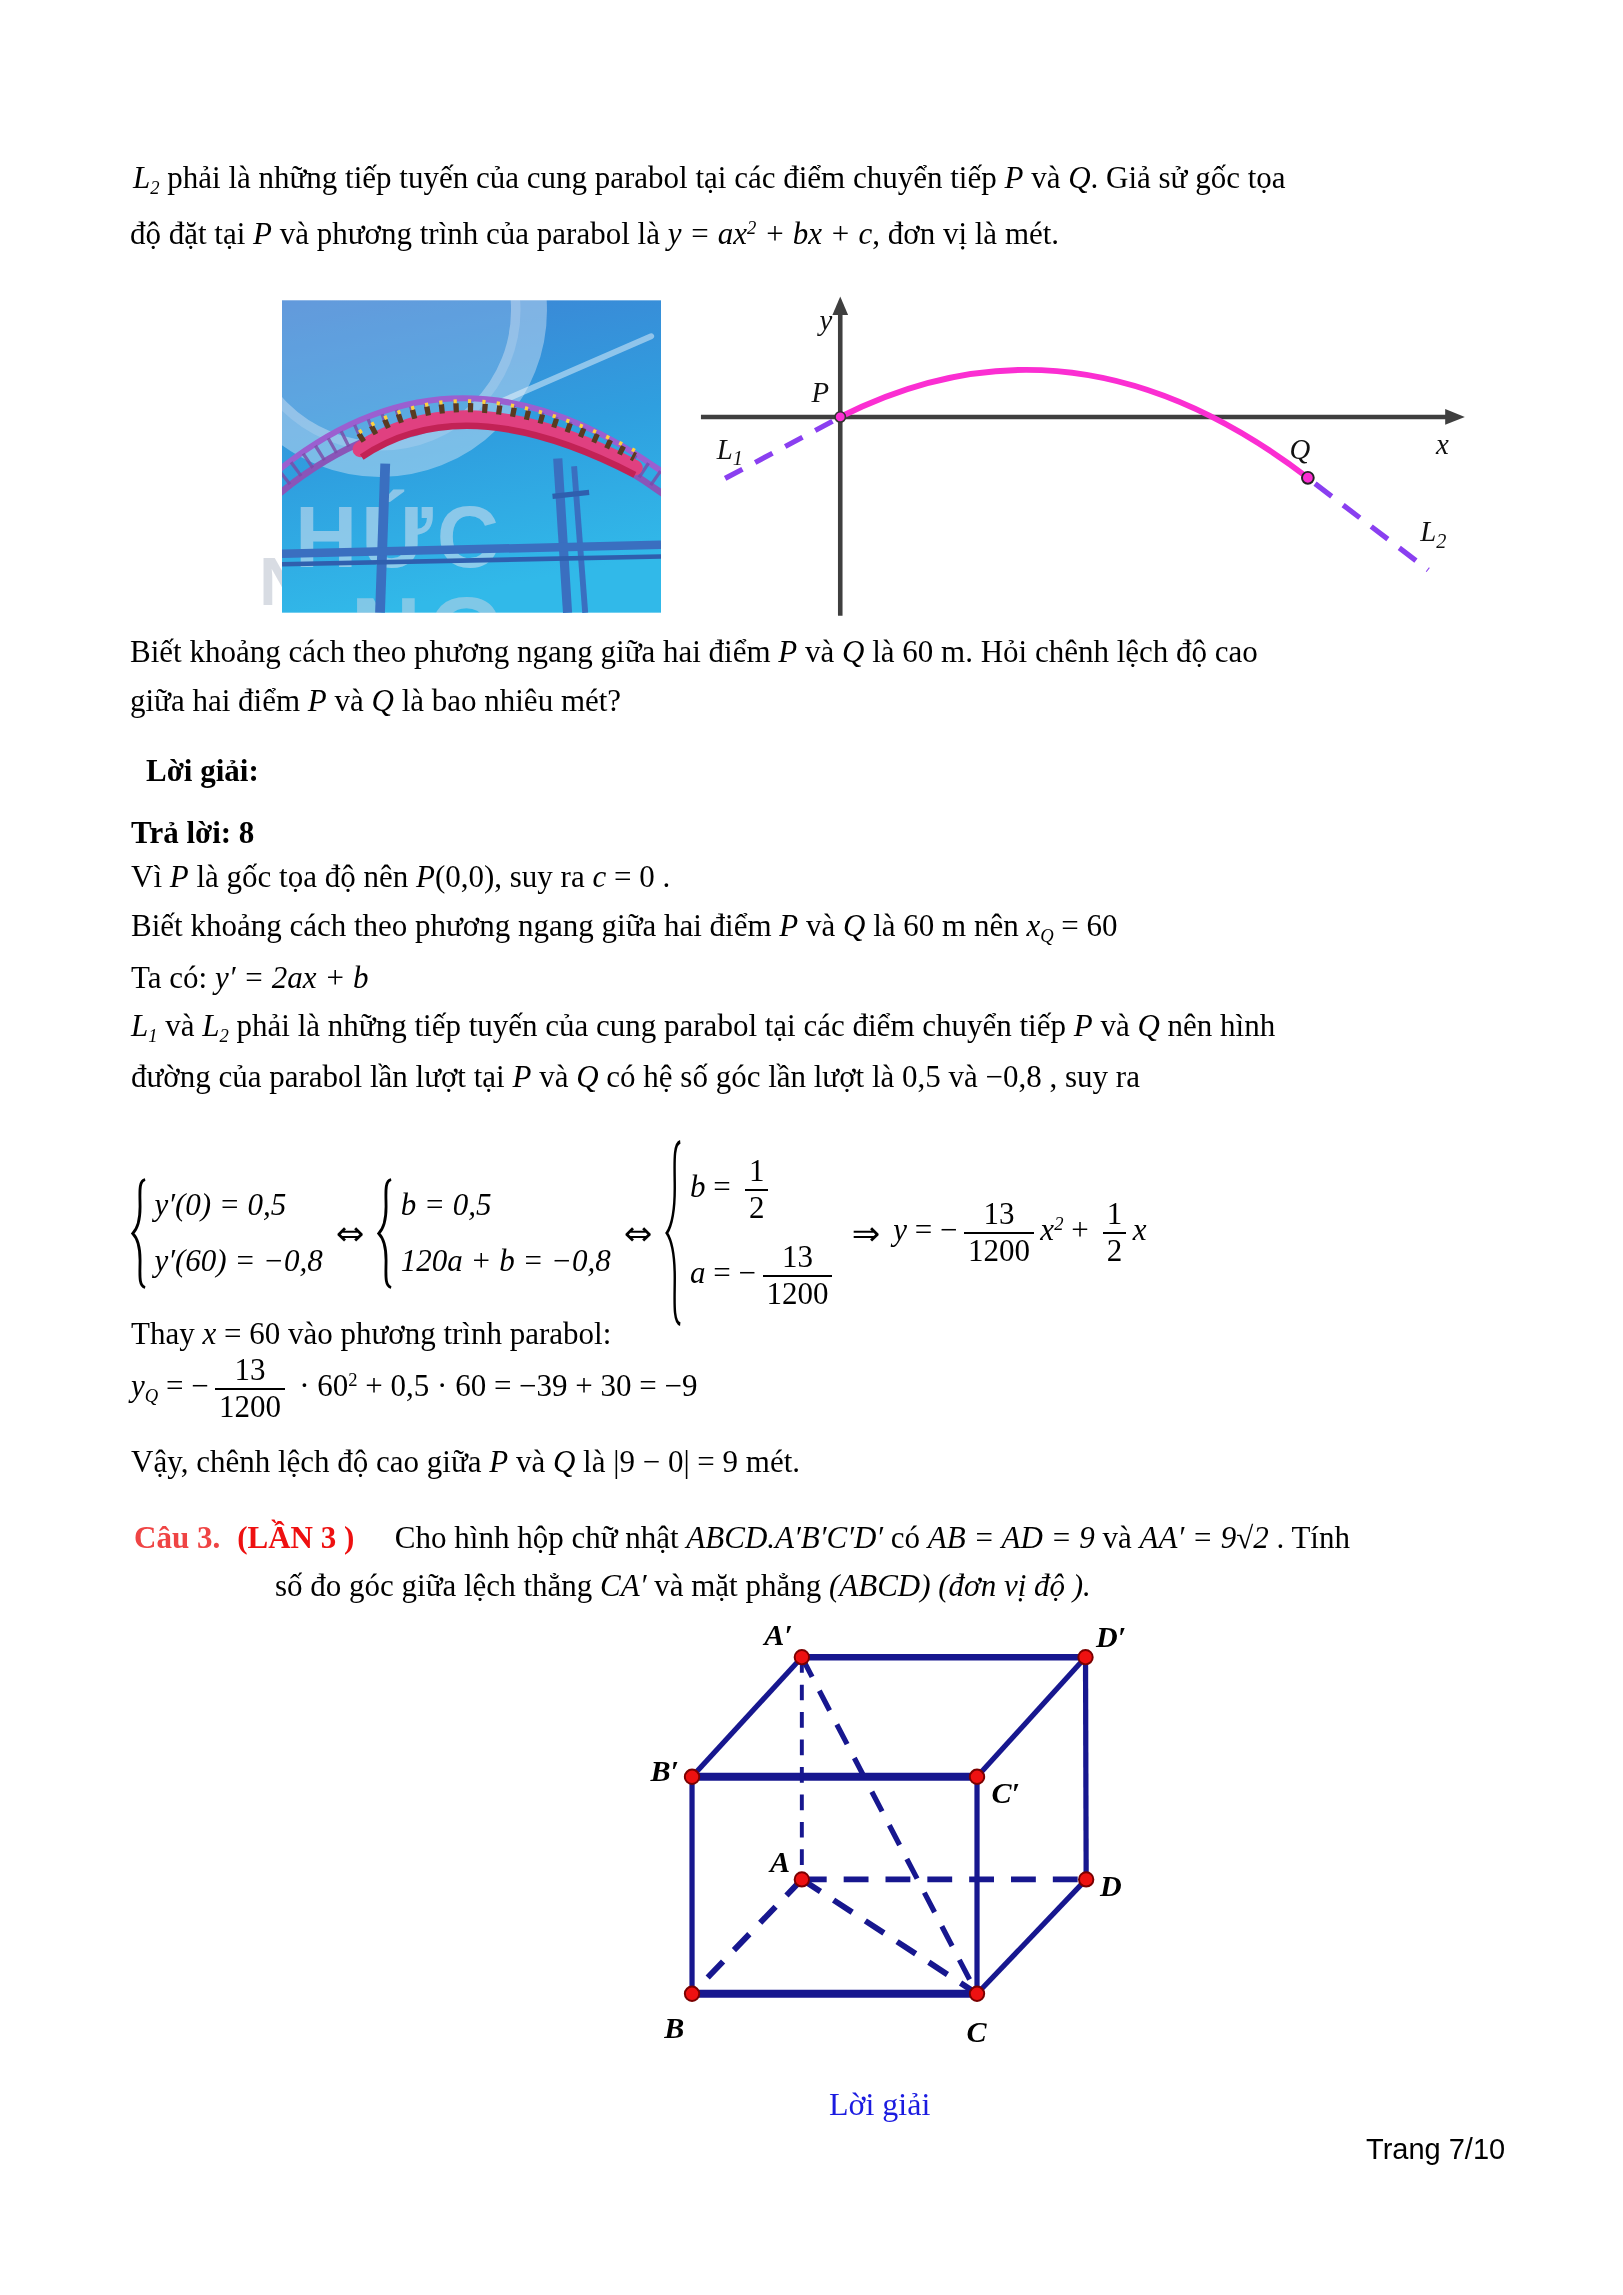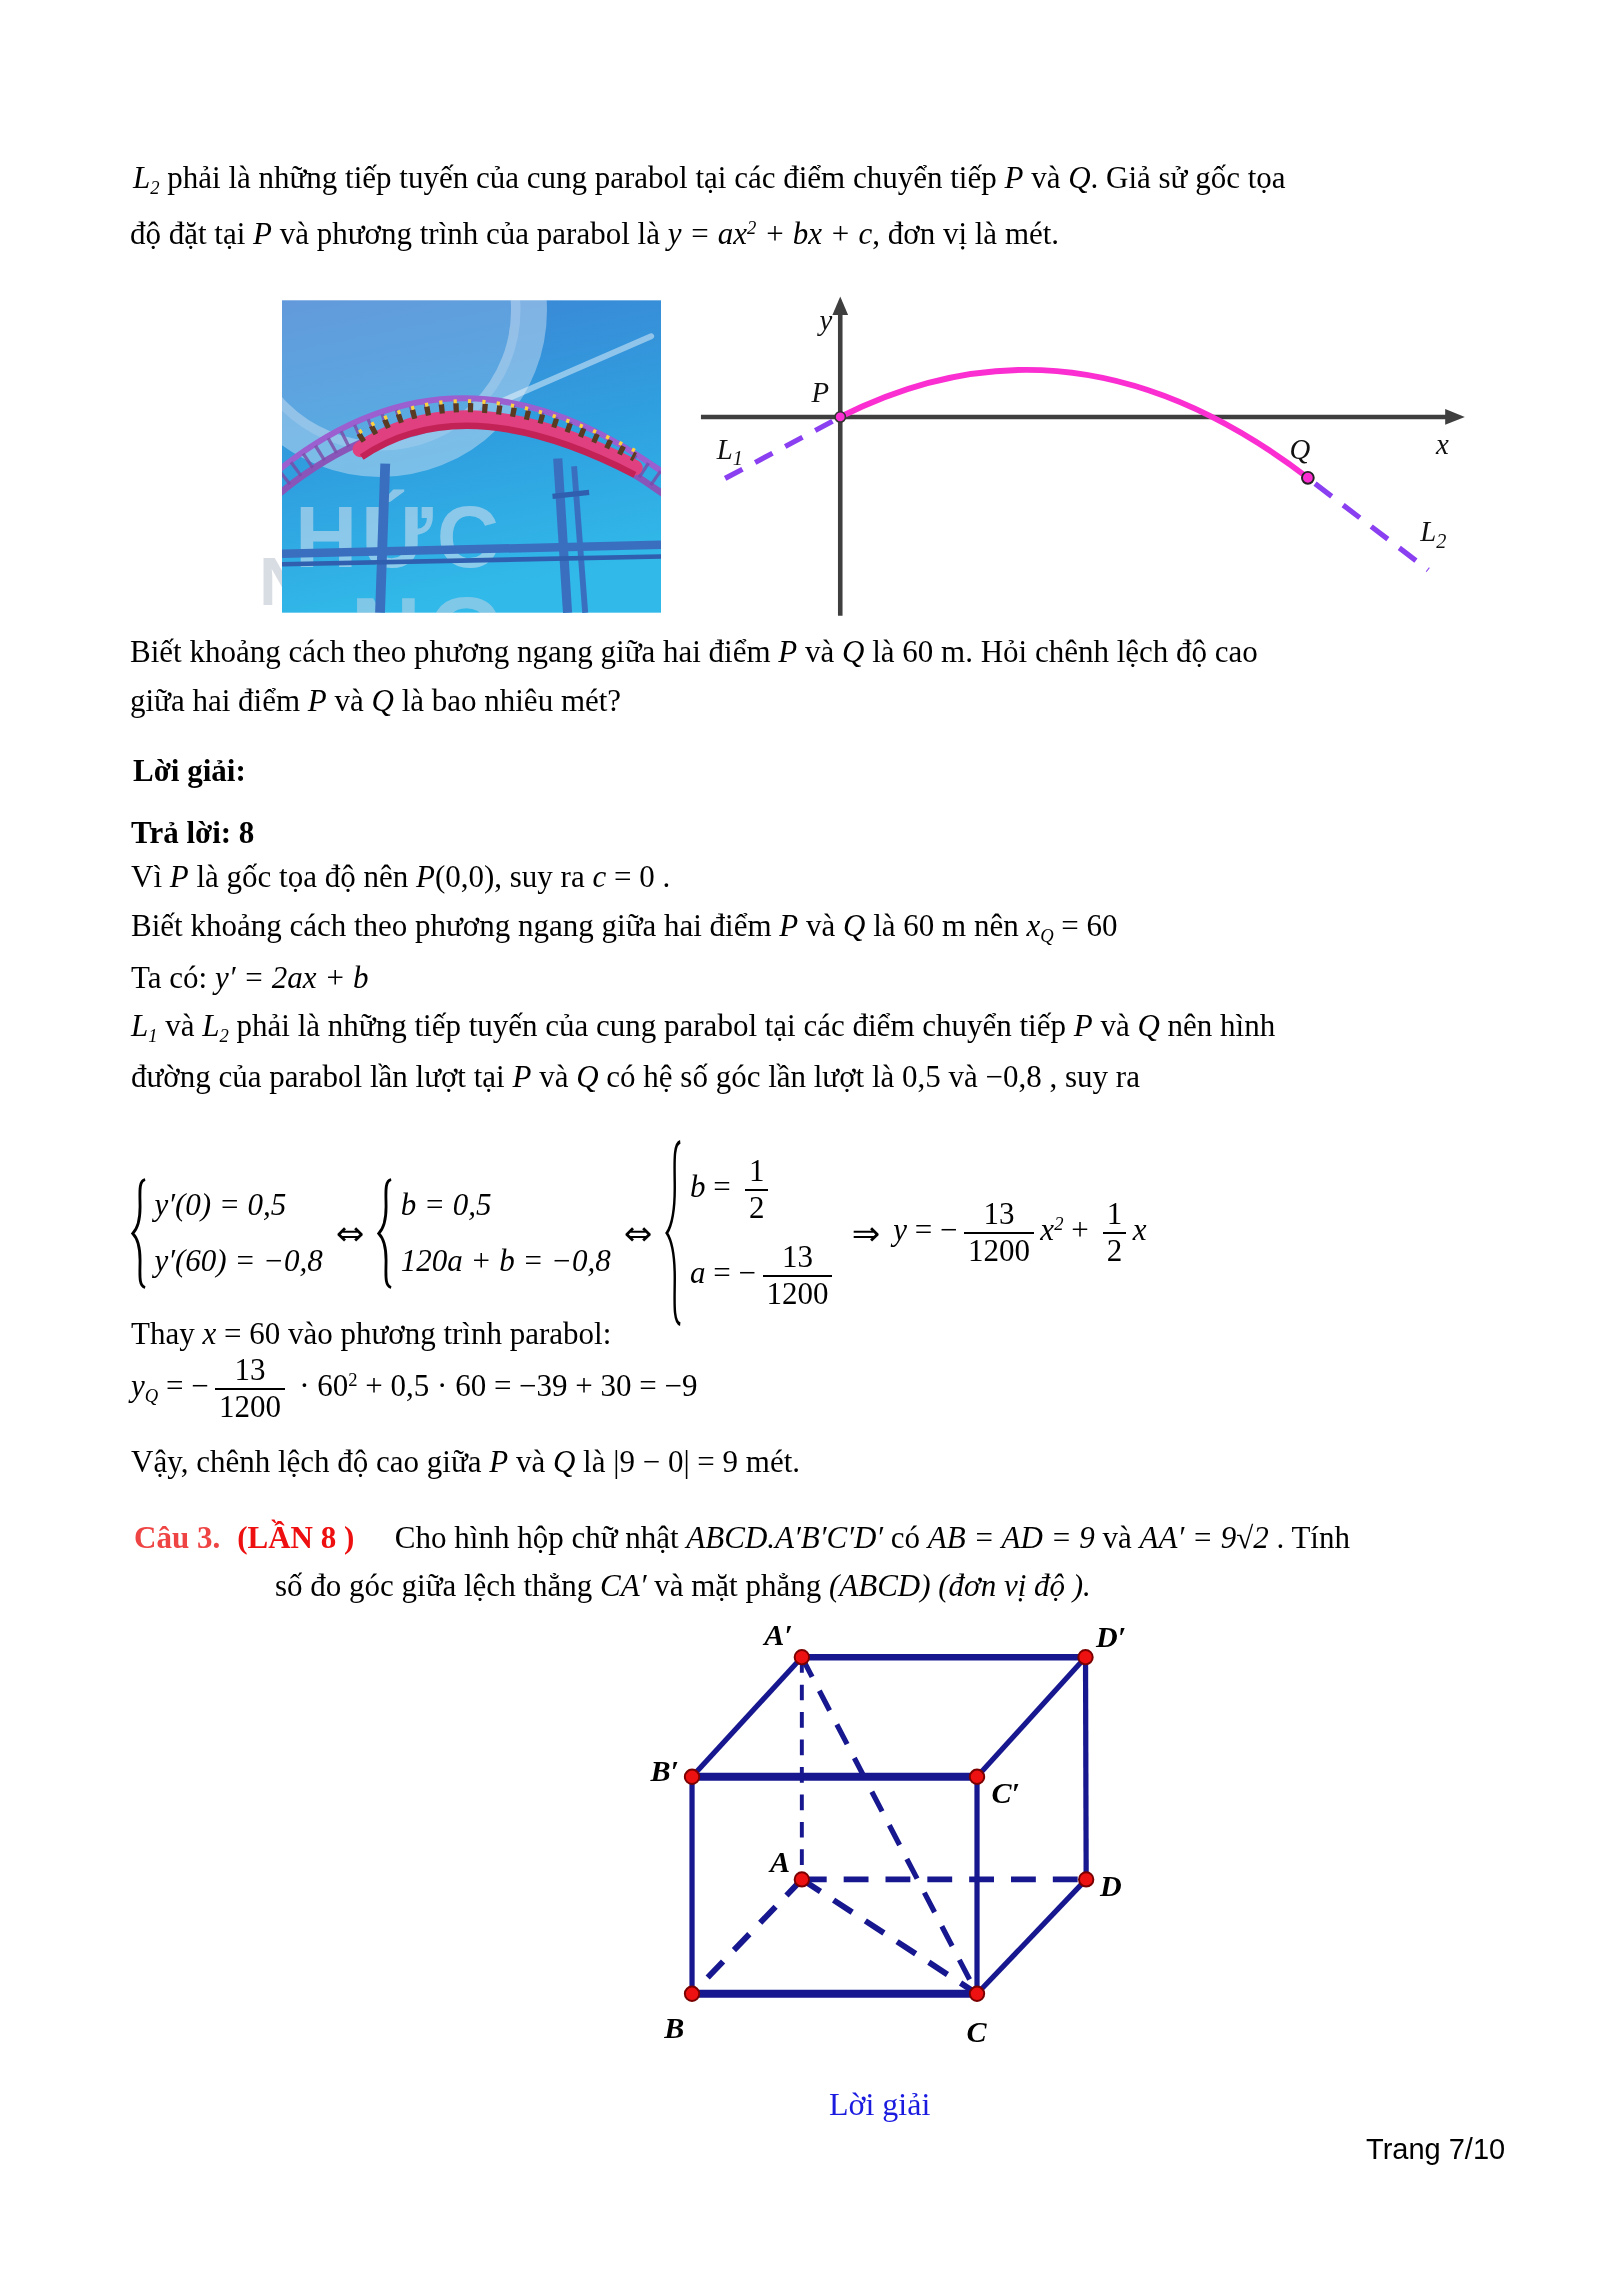--- a/index.html
+++ b/index.html
@@ -95,21 +95,21 @@
       <text x="1136" y="244">x</text>
       <text x="208" y="165" text-anchor="end">P</text>
       <text x="912" y="252">Q</text>
       <text x="36" y="252"><tspan>L</tspan><tspan font-size="31" dy="10">1</tspan></text>
       <text x="1112" y="378"><tspan>L</tspan><tspan font-size="31" dy="10">2</tspan></text>
     </g>
   </svg>
 
   <div class="line" style="left:130px;top:633px"><span>Biết khoảng cách theo phương ngang giữa hai điểm </span><span class="st-m">P</span><span> và </span><span class="st-m">Q</span><span> là 60 m. Hỏi chênh lệch độ cao</span></div>
   <div class="line" style="left:130px;top:682px"><span>giữa hai điểm </span><span class="st-m">P</span><span> và </span><span class="st-m">Q</span><span> là bao nhiêu mét?</span></div>
-  <div class="line" style="left:133px;top:752px"><span class="st-b">Lời giải:</span></div>
+  <div class="line" style="left:146px;top:752px"><span class="st-b">Lời giải:</span></div>
   <div class="line" style="left:131px;top:814px"><span class="st-b">Trả lời: 8</span></div>
   <div class="line" style="left:131px;top:858px"><span>Vì </span><span class="st-m">P</span><span> là gốc tọa độ nên </span><span class="st-m">P</span><span>(0,0)</span><span>, suy ra </span><span class="st-m">c</span><span> = 0 .</span></div>
   <div class="line" style="left:131px;top:907px"><span>Biết khoảng cách theo phương ngang giữa hai điểm </span><span class="st-m">P</span><span> và </span><span class="st-m">Q</span><span> là 60 m nên </span><span class="st-m">x<sub>Q</sub></span><span> = 60</span></div>
   <div class="line" style="left:131px;top:959px"><span>Ta có: </span><span class="st-m">y′ = 2ax + b</span></div>
   <div class="line" style="left:131px;top:1007px"><span class="st-m">L<sub>1</sub></span><span> và </span><span class="st-m">L<sub>2</sub></span><span> phải là những tiếp tuyến của cung parabol tại các điểm chuyển tiếp </span><span class="st-m">P</span><span> và </span><span class="st-m">Q</span><span> nên hình</span></div>
   <div class="line" style="left:131px;top:1058px"><span>đường của parabol lần lượt tại </span><span class="st-m">P</span><span> và </span><span class="st-m">Q</span><span> có hệ số góc lần lượt là 0,5 và −0,8 , suy ra</span></div>
 
   <div class="eq-row" style="left:131px;top:1138px;height:190px">
     <span class="sys">
       <svg class="brace-svg" width="17" height="111" viewBox="0 0 30 200" preserveAspectRatio="none">
@@ -162,21 +162,21 @@
     <span><span class="st-m">y<sub>Q</sub></span><span> = −</span><span class="frac">
           <span class="num">13</span>
           <span class="den">1200</span>
         </span><span> · 60<sup>2</sup></span><span> + 0,5 · 60 = −39 + 30 = −9</span></span>
   </div>
 
   <div class="line" style="left:131px;top:1443px"><span>Vậy, chênh lệch độ cao giữa </span><span class="st-m">P</span><span> và </span><span class="st-m">Q</span><span> là |9 − 0| = 9 mét.</span></div>
 
   <div class="c3-row" style="left:134px;top:1520px">
     <span class="blue-label">Câu 3.</span>
-    <span class="red-label">(LẦN 8 )</span>
+    <span class="red-label">(LẦN 3 )</span>
     <span style="margin-left:23.6px"><span>Cho hình hộp chữ nhật </span><span class="st-m">ABCD.A′B′C′D′</span><span> có </span><span class="st-m">AB = AD = 9</span><span> và </span><span class="st-m">AA′ = 9√2</span><span> . Tính</span></span>
   </div>
   <div class="line" style="left:275px;top:1567px"><span>số đo góc giữa lệch thẳng </span><span class="st-m">CA′</span><span> và mặt phẳng </span><span class="st-m">(ABCD)</span><span> </span><span class="st-m">(đơn vị độ ).</span></div>
 
   <svg class="fig" style="left:641px;top:1616px;font-size:47px" width="523" height="451" viewBox="0 0 800 690">
     <g stroke="#17178f" fill="none">
       <line x1="246" y1="63" x2="680" y2="63" stroke-width="10"></line>
       <line x1="246" y1="63" x2="78" y2="246" stroke-width="8"></line>
       <line x1="514" y1="246" x2="680" y2="63" stroke-width="8"></line>
       <line x1="78" y1="246" x2="514" y2="246" stroke-width="12"></line>

